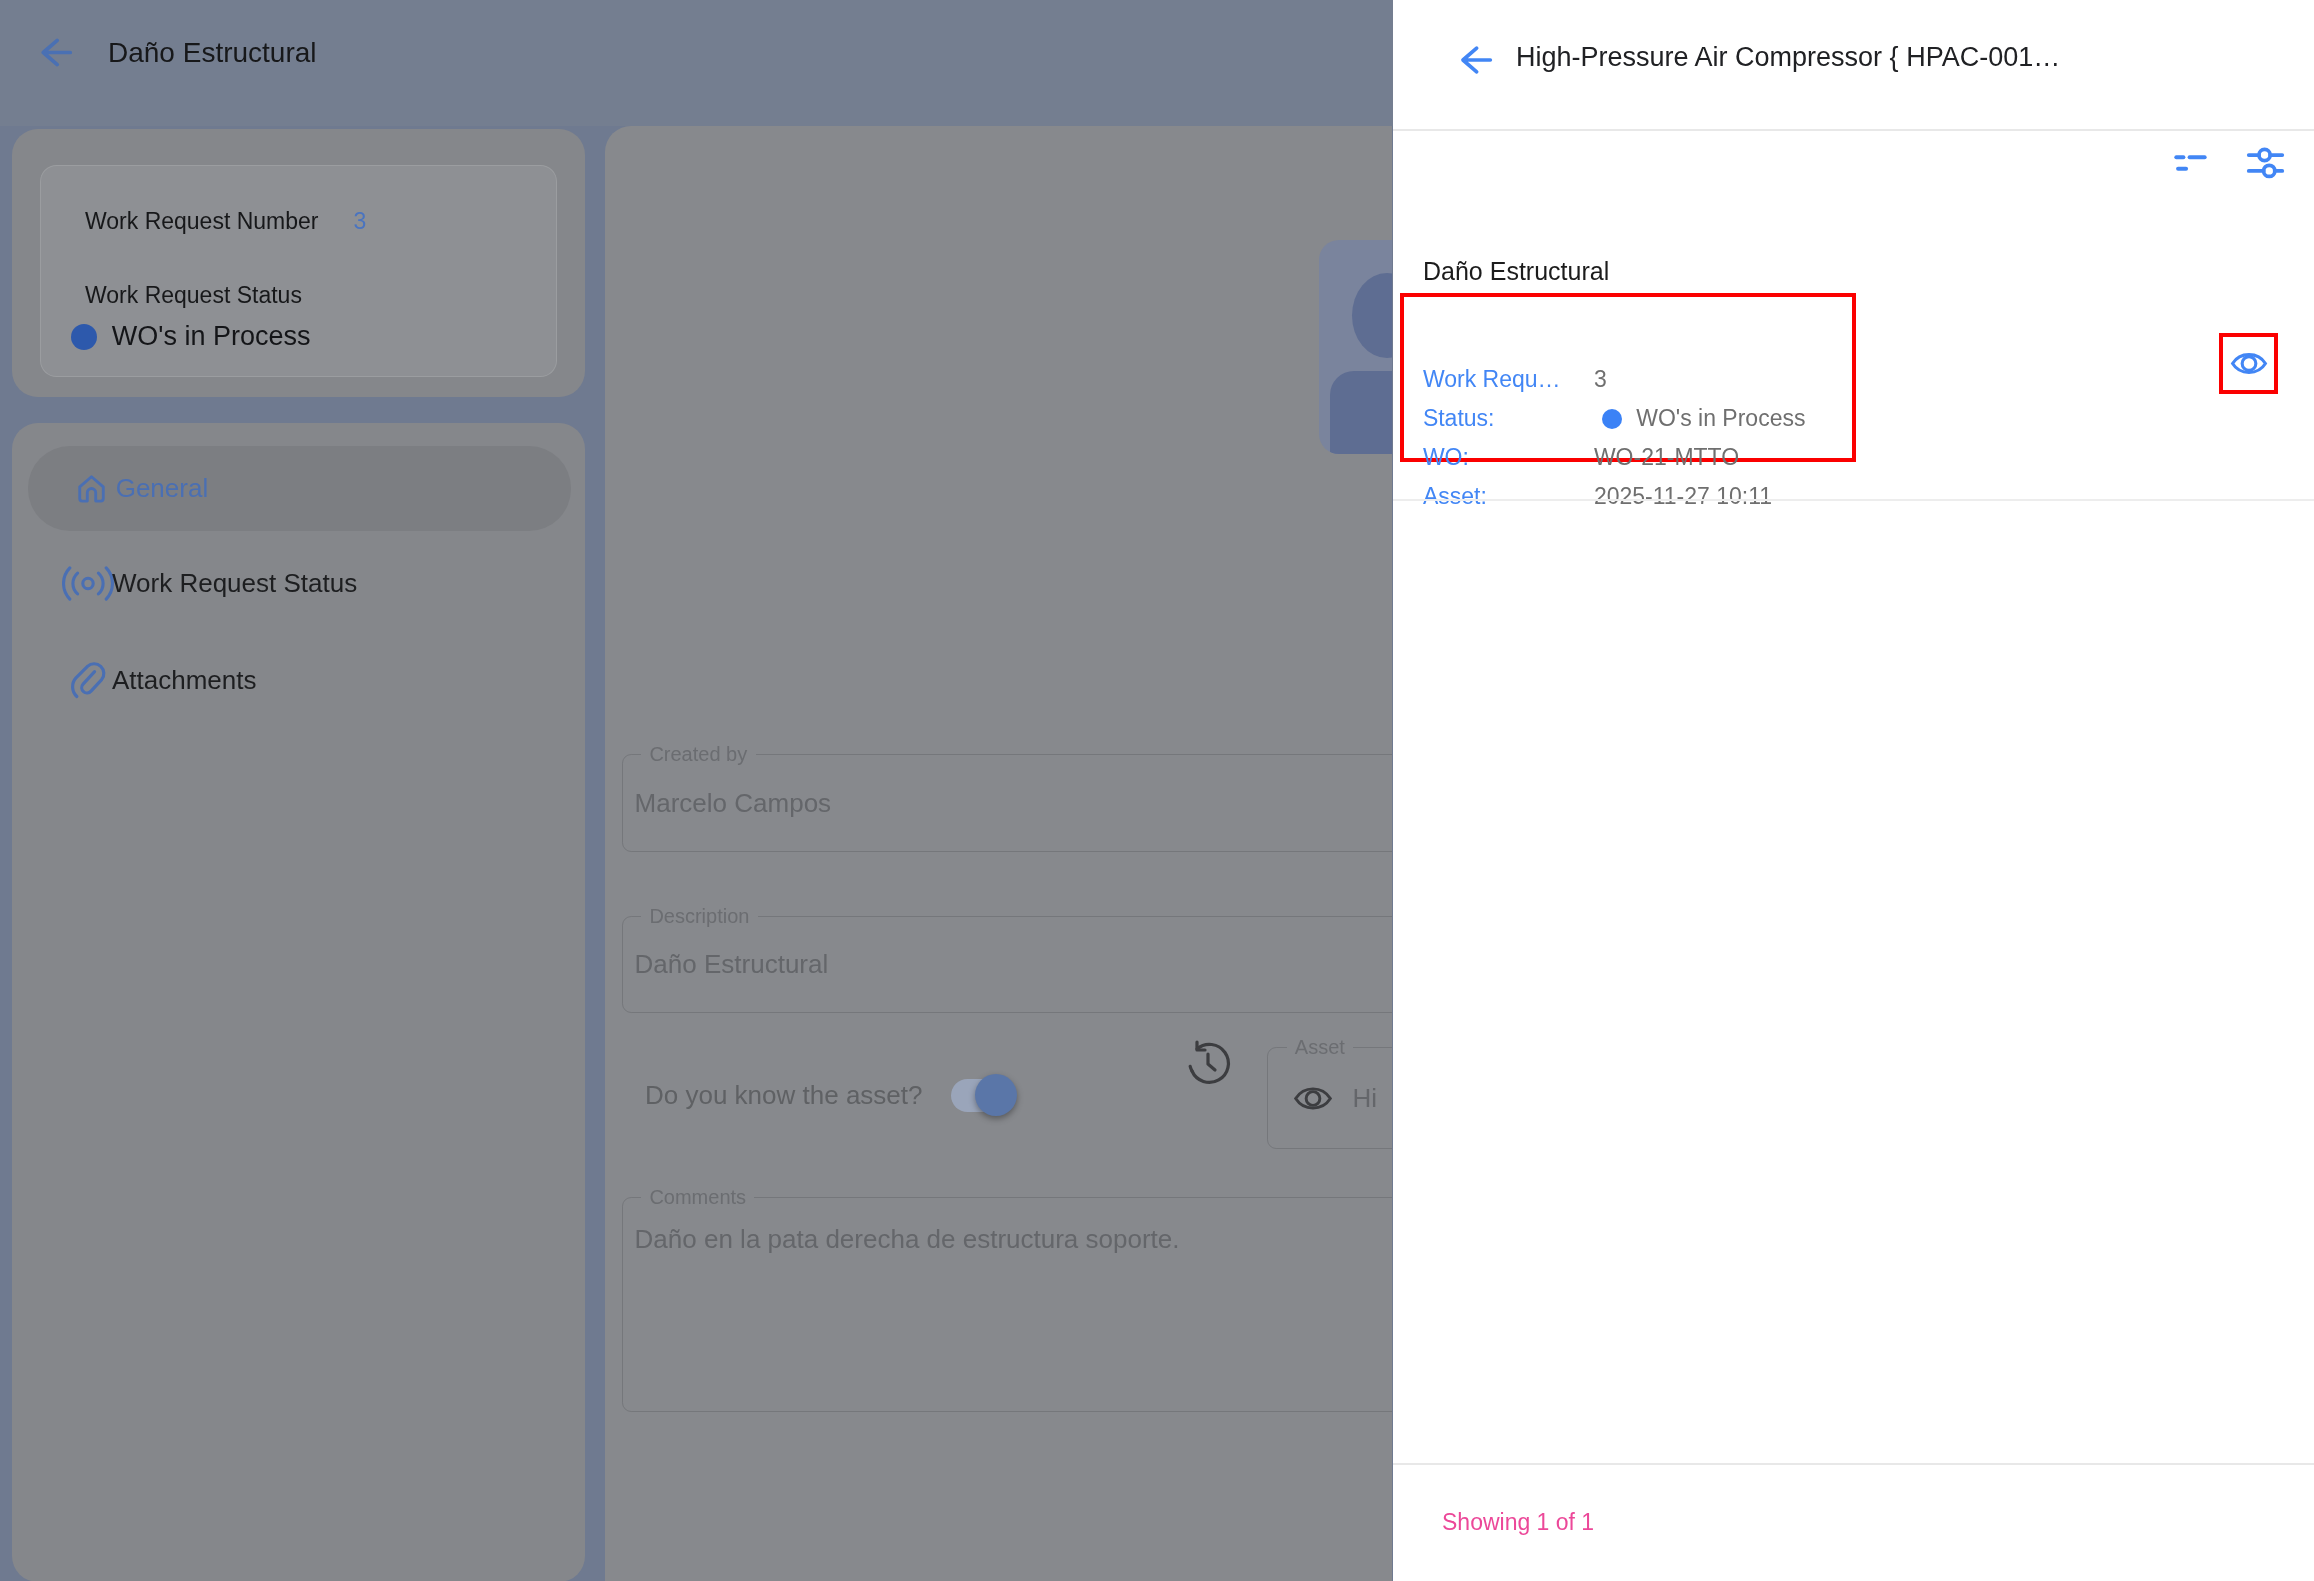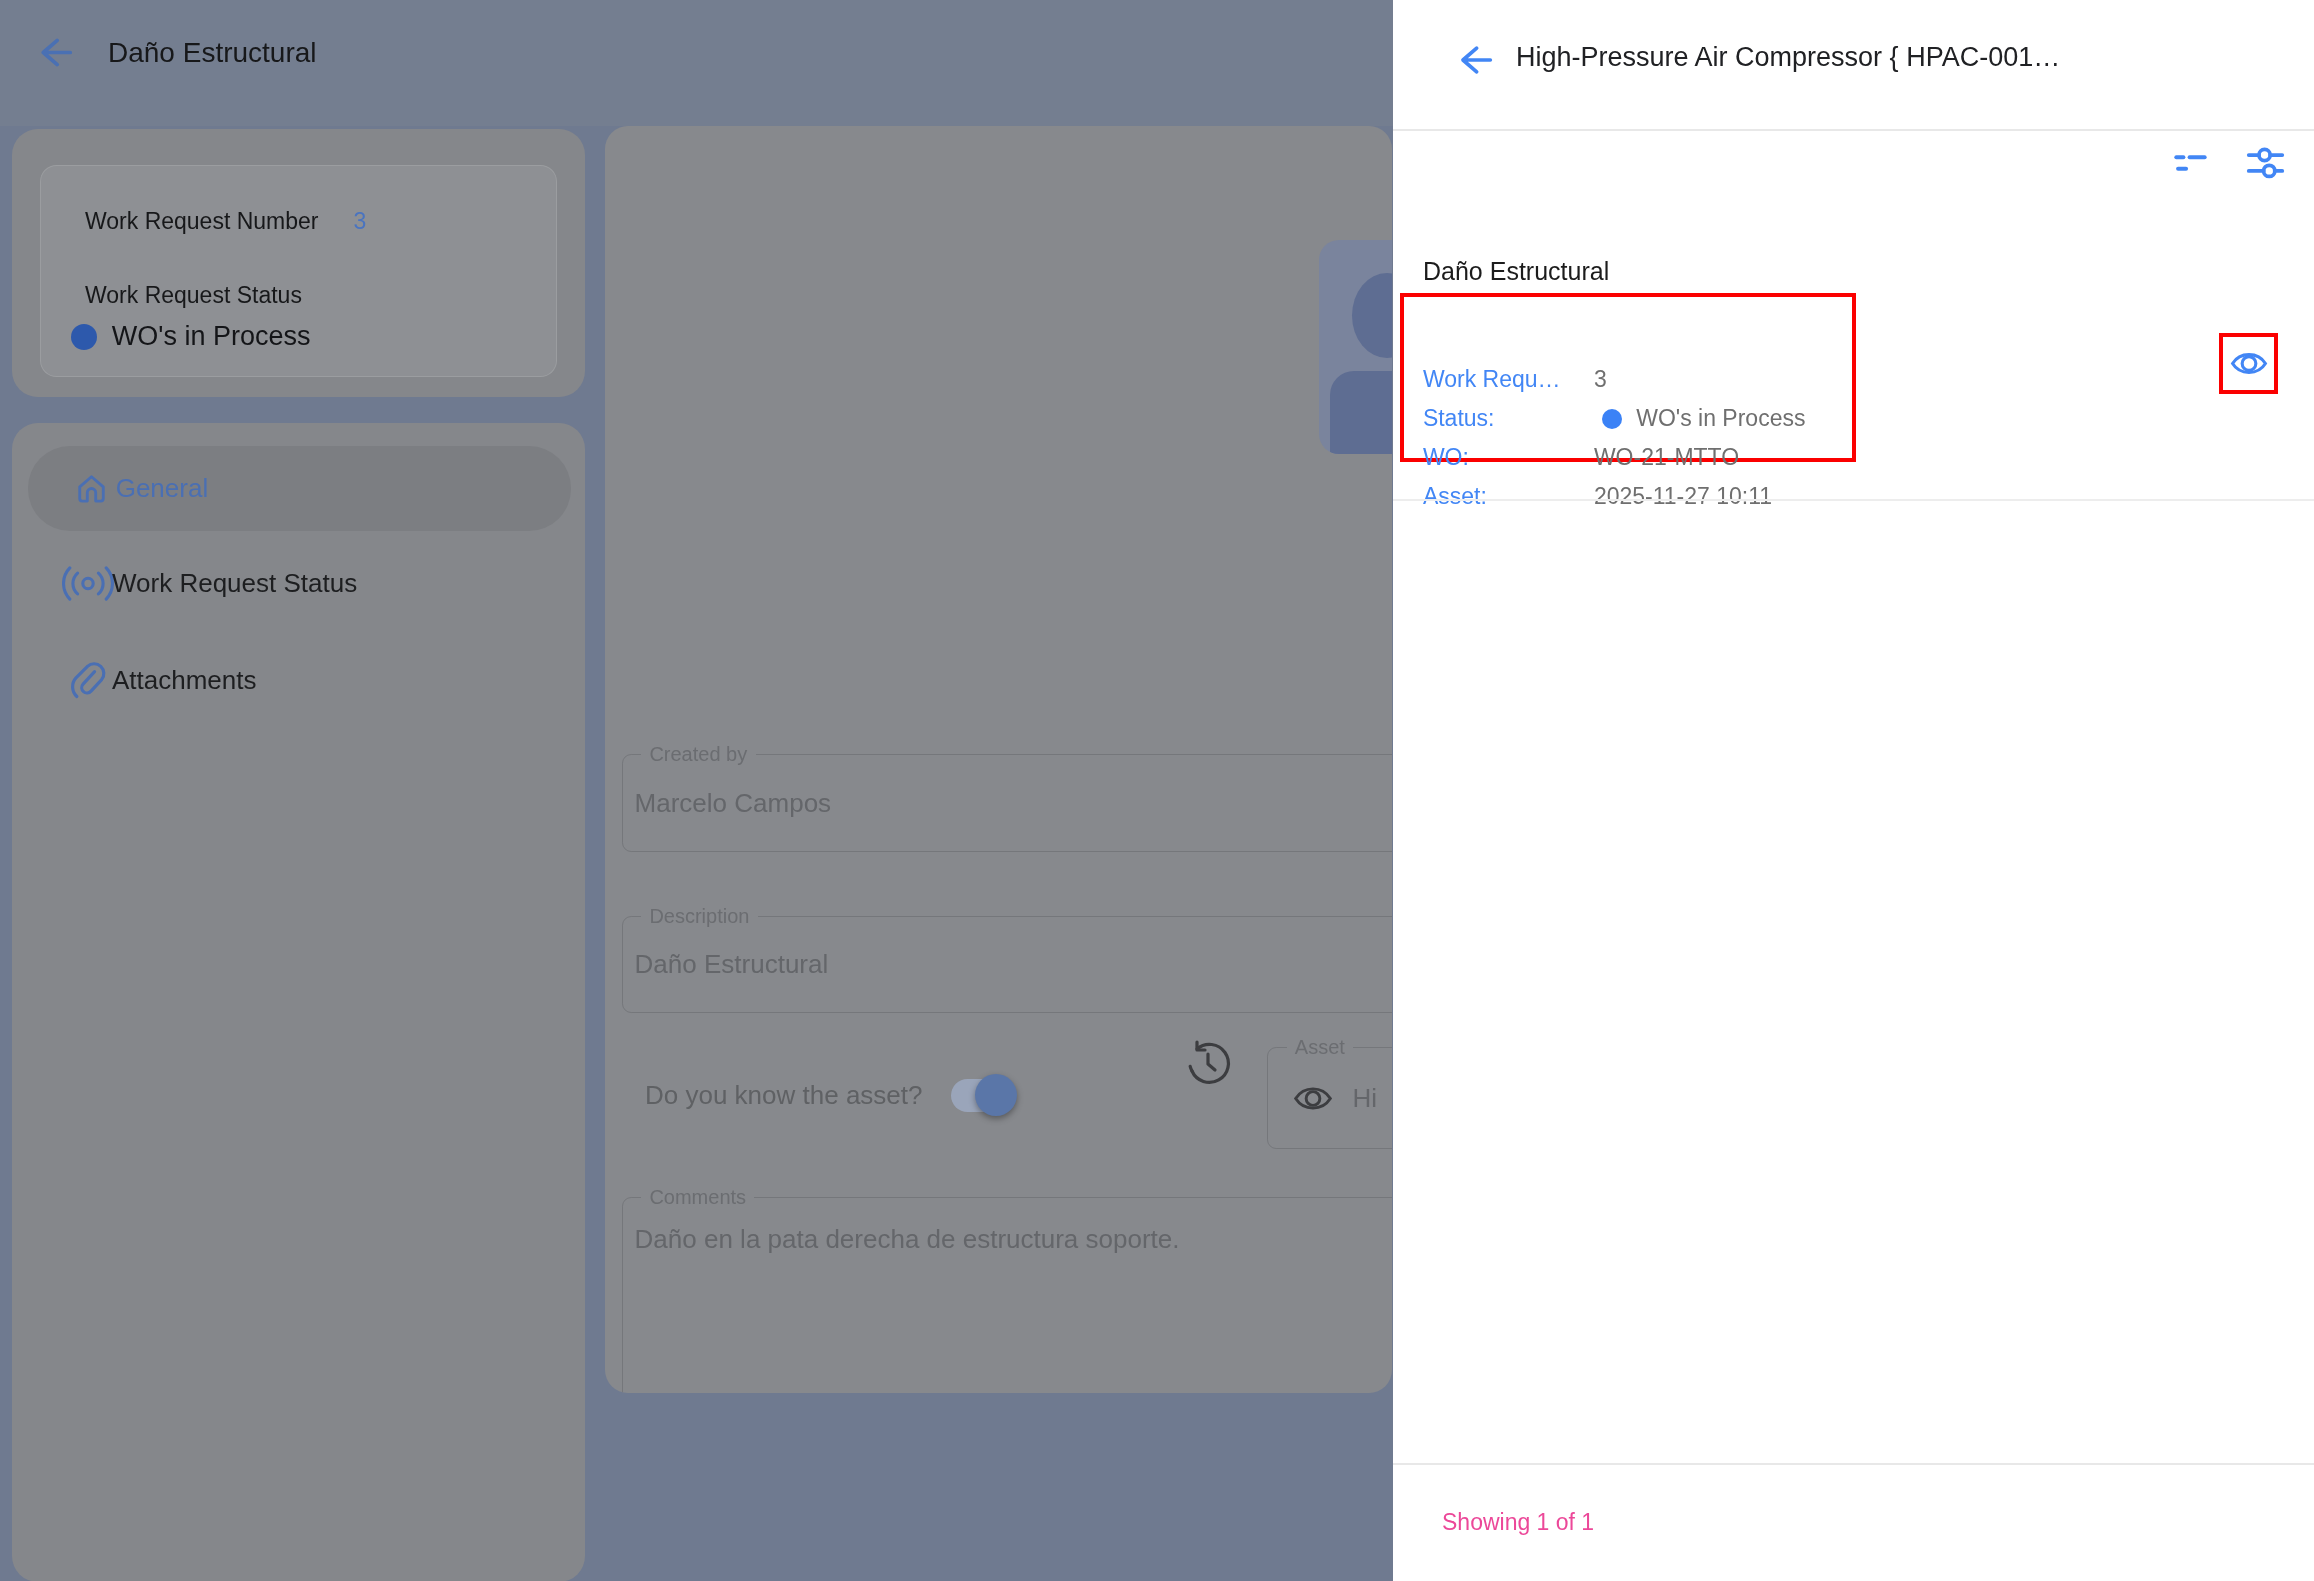--- a/index.html
+++ b/index.html
@@ -30,22 +30,22 @@
               background:#7c7e82; display:flex; align-items:center; cursor:pointer; }
   .nav-item { position:absolute; left:0; width:573px; height:59px; display:flex; align-items:center; cursor:pointer; }
   .nav-icon { position:absolute; left:47px; width:57px; height:57px; display:flex; align-items:center; justify-content:center; }
   .nav-pill .nav-icon { left:35px; }
   .nav-label { position:absolute; left:100px; font-size:26px; color:#1d1e20; }
   .nav-pill .nav-label { left:88px; color:#4a6fb3; }
   .nav-wrs { top:131px; }
   .nav-att { top:228px; }
 
   
-  .main-card { position:absolute; left:605px; top:126px; width:787px; height:1267px;
-               background:#87898d; border-top-left-radius:26px; overflow:hidden;border-radius:23px; }
+  .main-card { position:absolute; left:605px; top:126px; width:787px; height:1455px;
+               background:#87898d; border-top-left-radius:26px; overflow:hidden; }
   .avatar-ph { position:absolute; left:714px; top:114px; width:148px; height:214px;
                background:#7a849d; border-radius:20px; overflow:hidden; }
   .avatar-head { position:absolute; left:33px; top:33px; width:70px; height:85px; border-radius:50%; background:#5e6d92; }
   .avatar-body { position:absolute; left:11px; top:131px; width:126px; height:111px; border-radius:24px; background:#5e6d92; }
 
   .mfield { position:absolute; border:1.8px solid #75777b; border-radius:9.2px; }
   .mfield .flabel { position:absolute; top:-15.7px; left:18.5px; background:#87898d; padding:0 8.3px;
                     font-size:20px; line-height:31px; color:#6b6d71; white-space:nowrap; }
   .mfield .fvalue { position:absolute; left:12px; top:0; height:100%; display:flex; align-items:center;
                     font-size:26px; color:#64666a; white-space:nowrap; }

